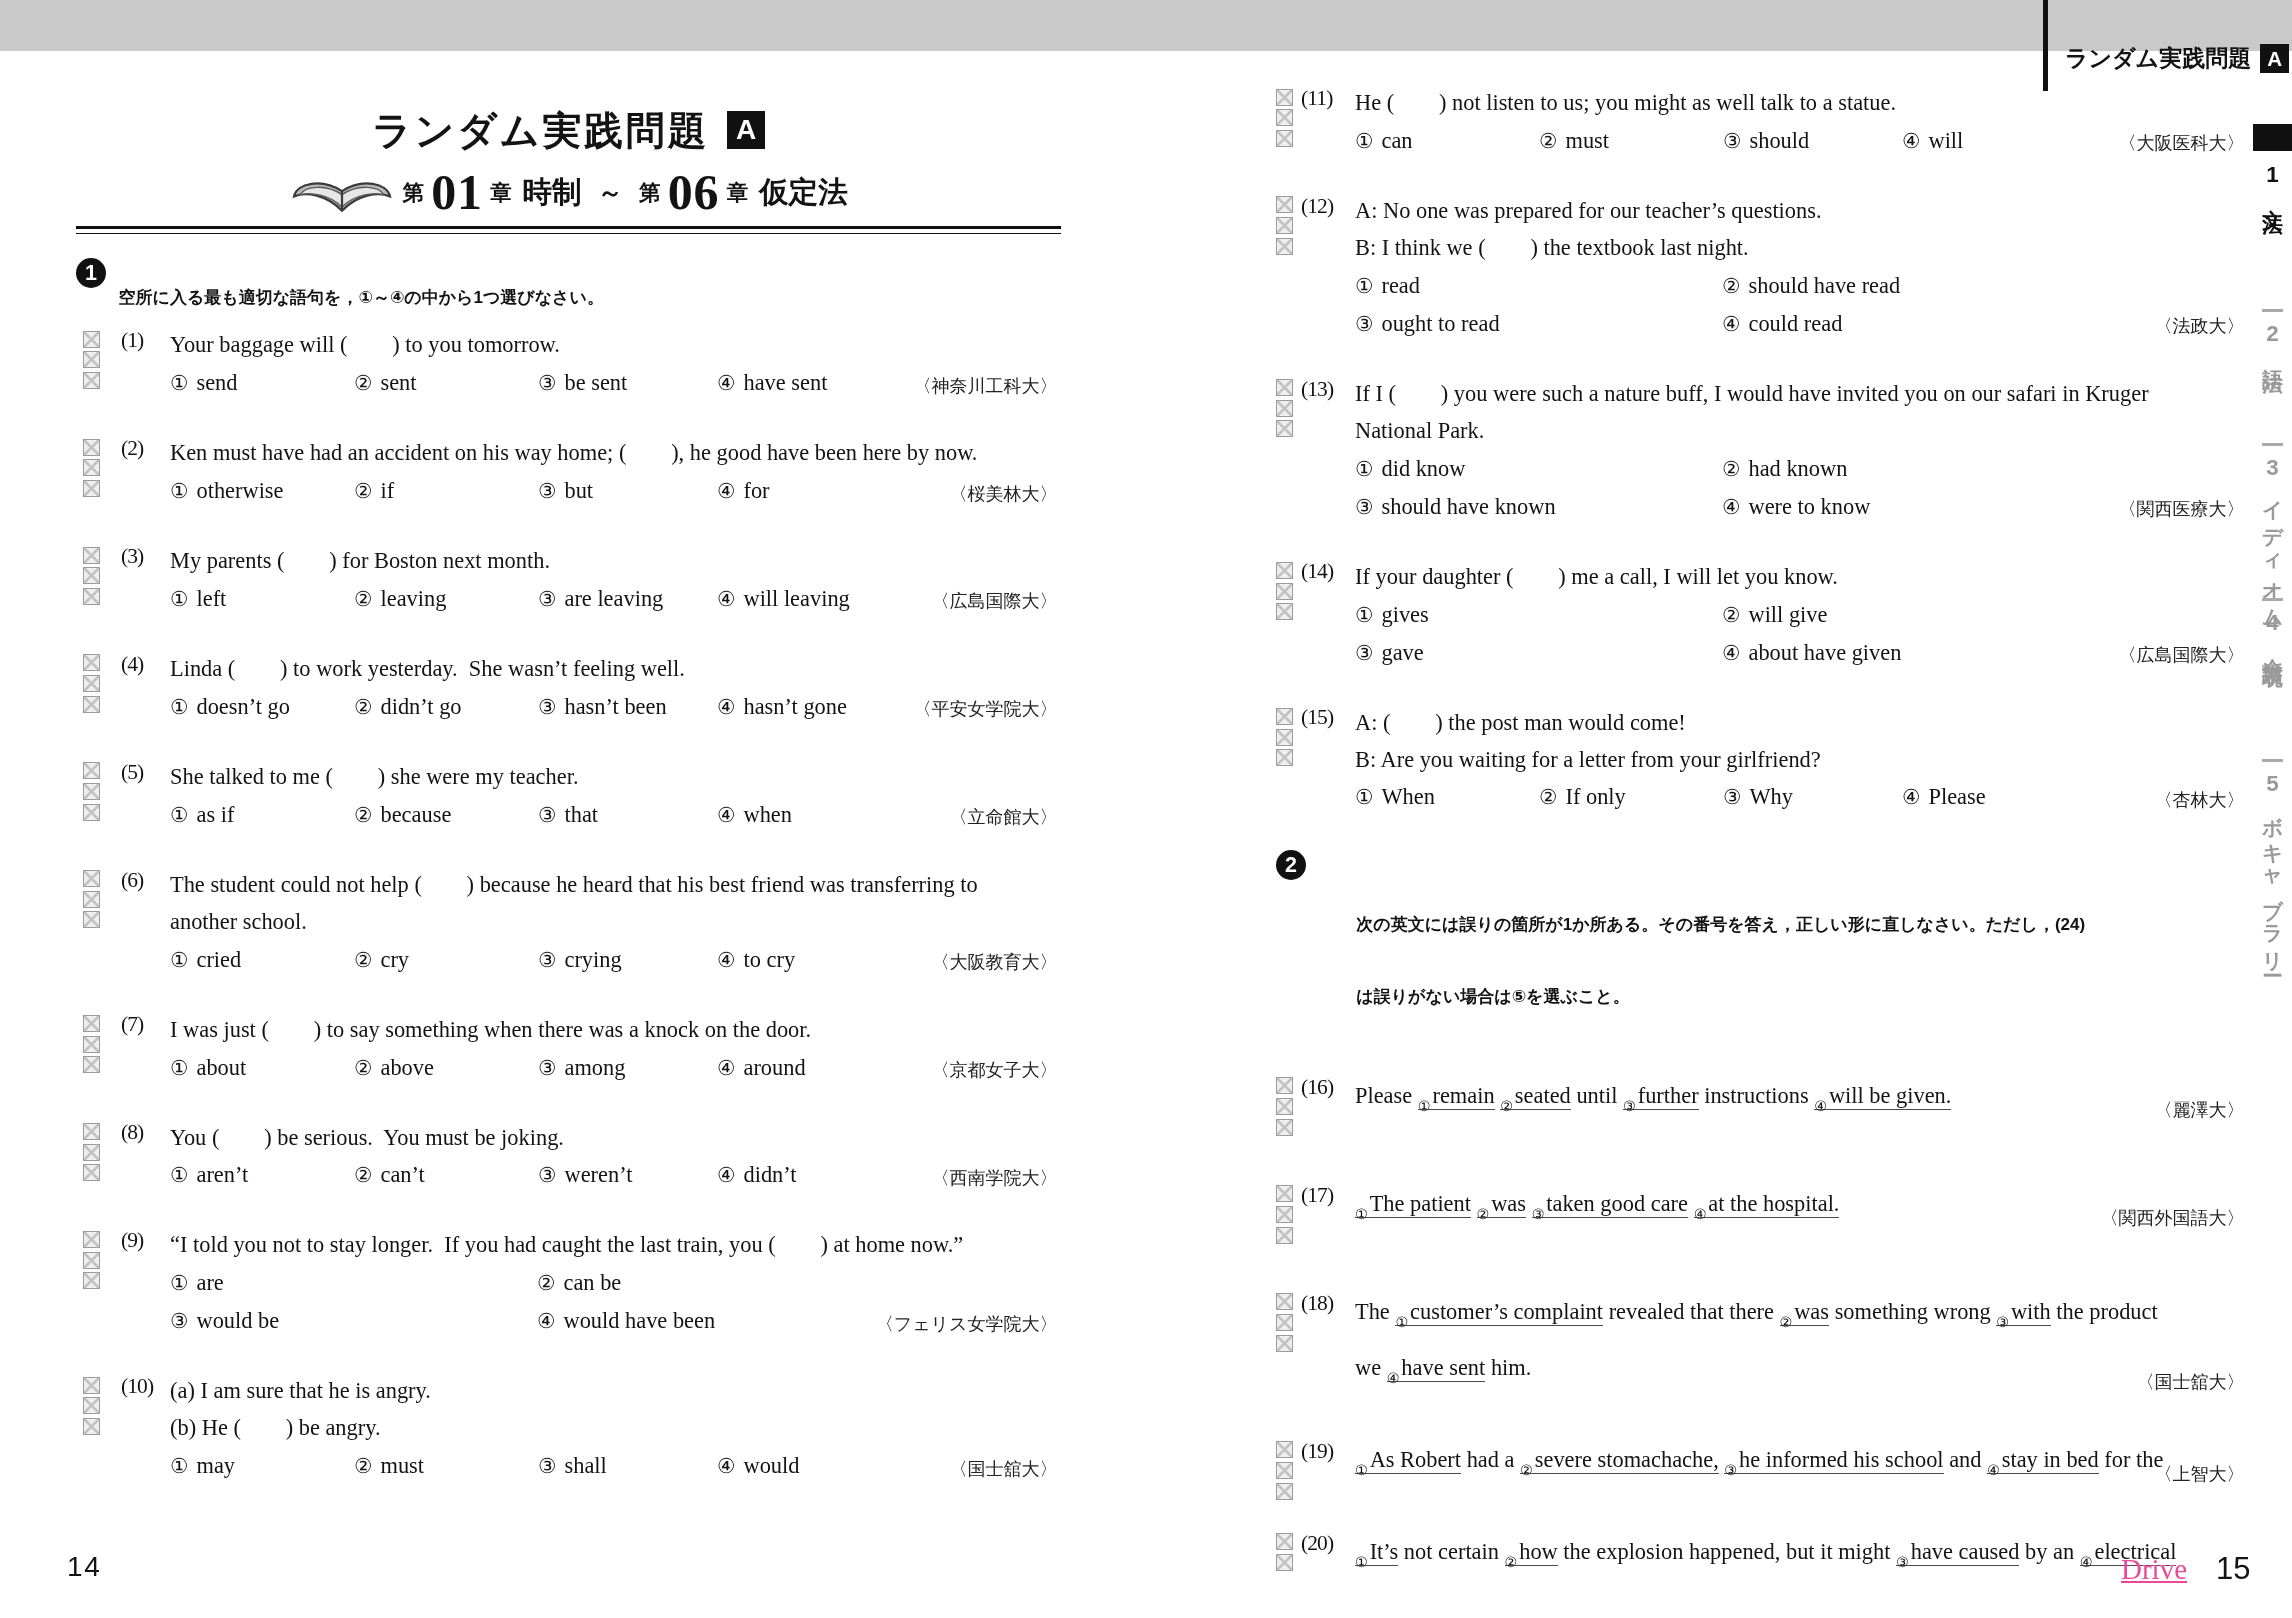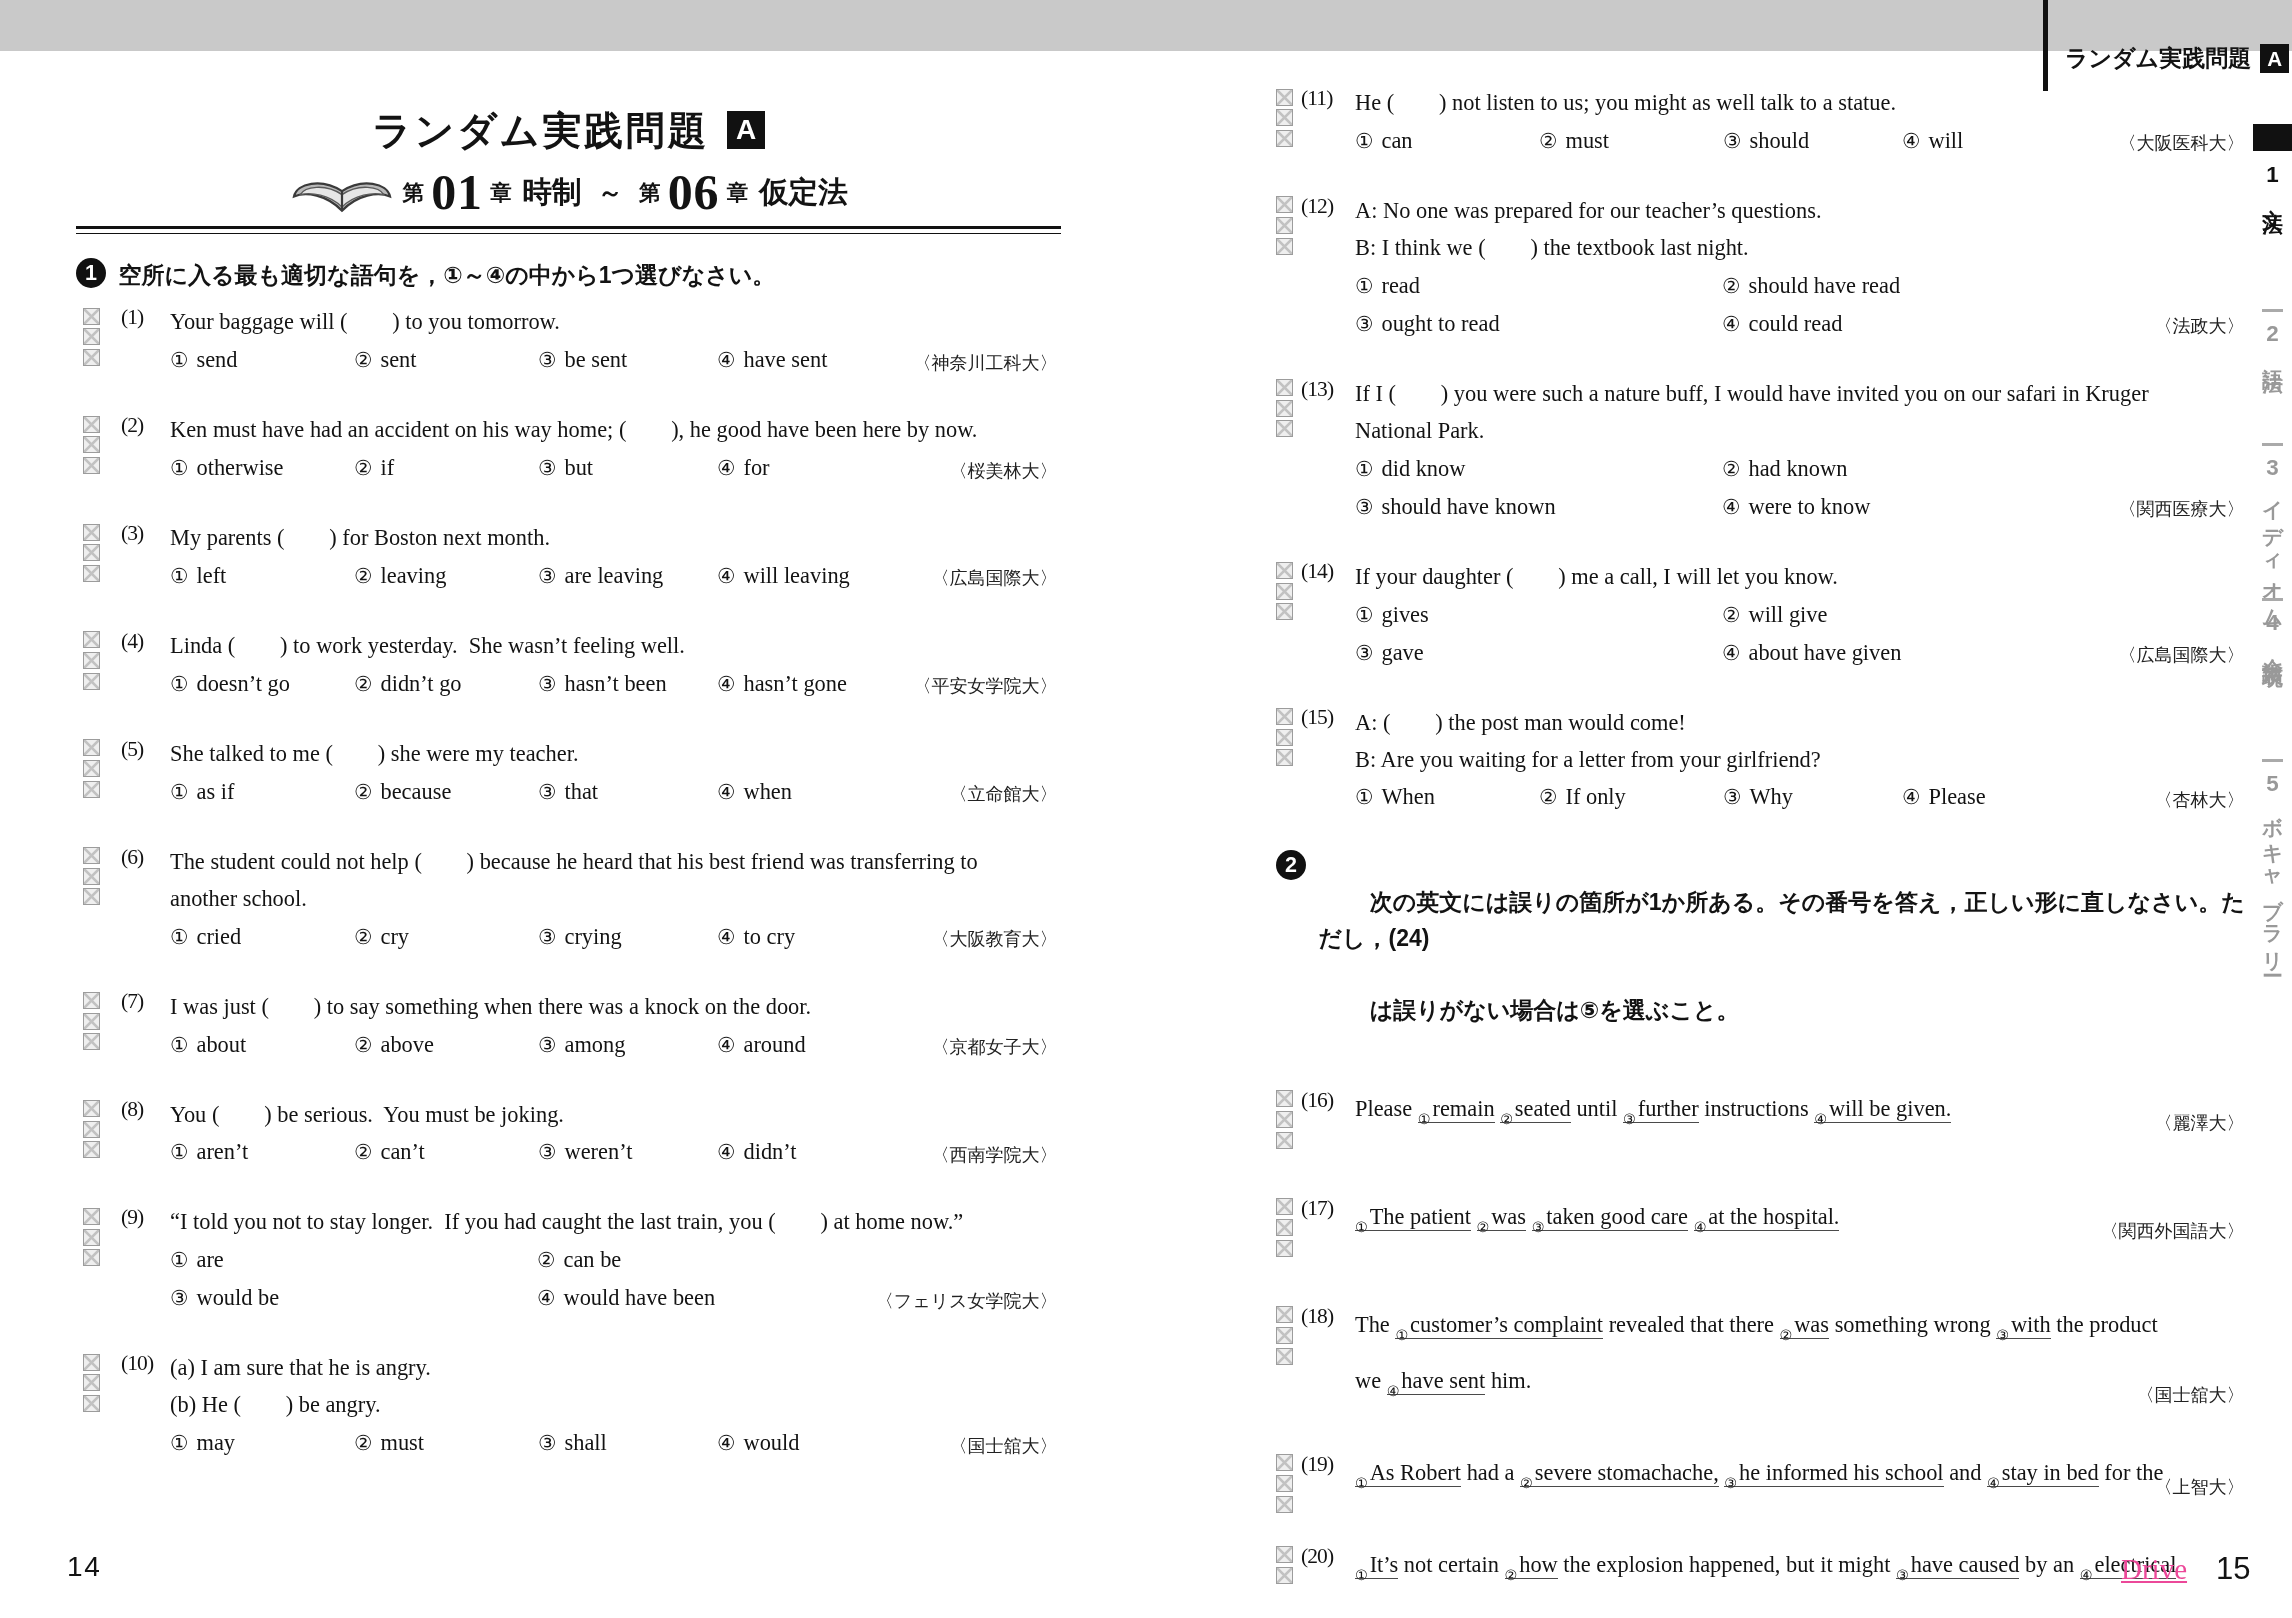--- a/index.html
+++ b/index.html
@@ -42,21 +42,21 @@
   .ch-num{font-family:"Liberation Serif","DejaVu Serif",serif;font-size:50px;font-weight:900;letter-spacing:0.9px;line-height:50px;}
   .ch-name{font-size:29.6px;margin-left:3.6px;}
   .ch-tilde{font-size:25px;margin:0 9px;}
   .double-rule{margin-top:9px;height:3.6px;border-top:3.6px solid #111;border-bottom:1.8px solid #111;}
 
   
   .sec-head{display:flex;gap:12.5px;margin-top:23px;align-items:flex-start;
             font-family:"Liberation Sans","DejaVu Sans",sans-serif;font-weight:bold;}
   .sec-num{flex:none;width:30px;height:30px;border-radius:50%;background:#111;color:#fff;text-align:center;
            line-height:30px;font-size:21.5px;margin-top:1.8px;}
-  .sec-text{font-size:23px;line-height:36px;white-space:pre-wrap;}
+  .sec-text{font-size:17px;line-height:36px;white-space:pre-wrap;margin-top:23px;}
 
   
   .qlist{margin-top:10.7px;}
   .q{position:relative;margin-bottom:32px;padding-left:94px;}
   .page-right .q{padding-left:79px;}
   .cbxcol{position:absolute;left:7.2px;top:4.5px;display:flex;flex-direction:column;gap:3.6px;}
   .page-right .cbxcol{left:0;}
   .cbx{width:15px;height:15px;border:1.8px solid #9c9c9c;
        background:
          linear-gradient(45deg, rgba(0,0,0,0) 42%, #c2c2c2 46%, #c2c2c2 54%, rgba(0,0,0,0) 58%),

